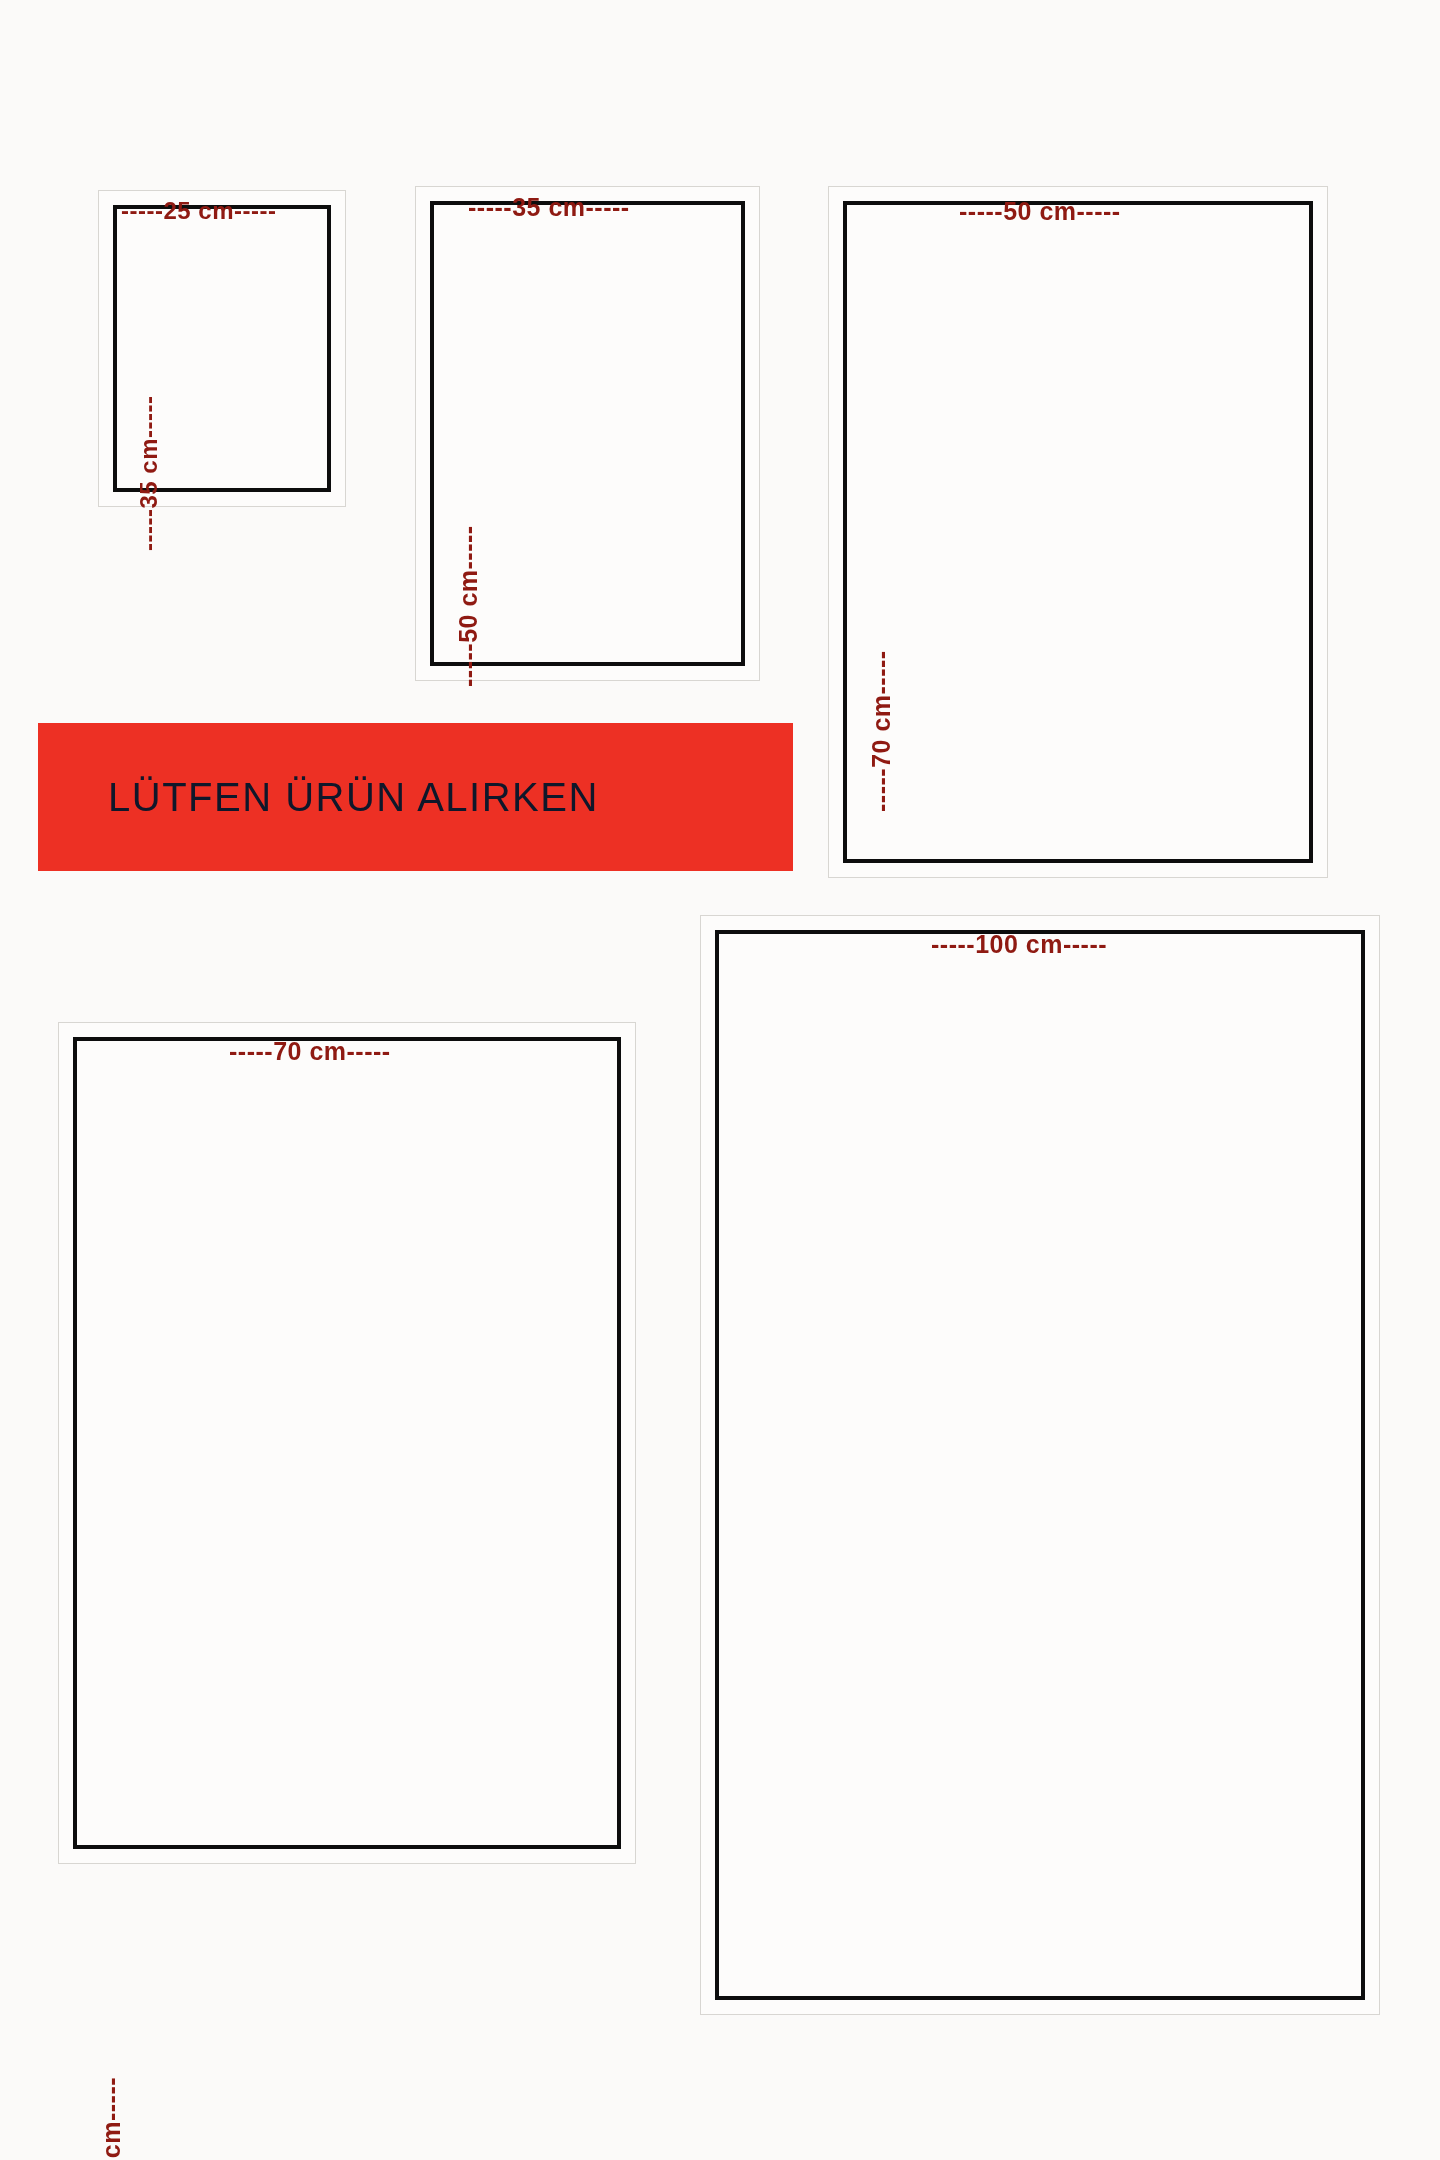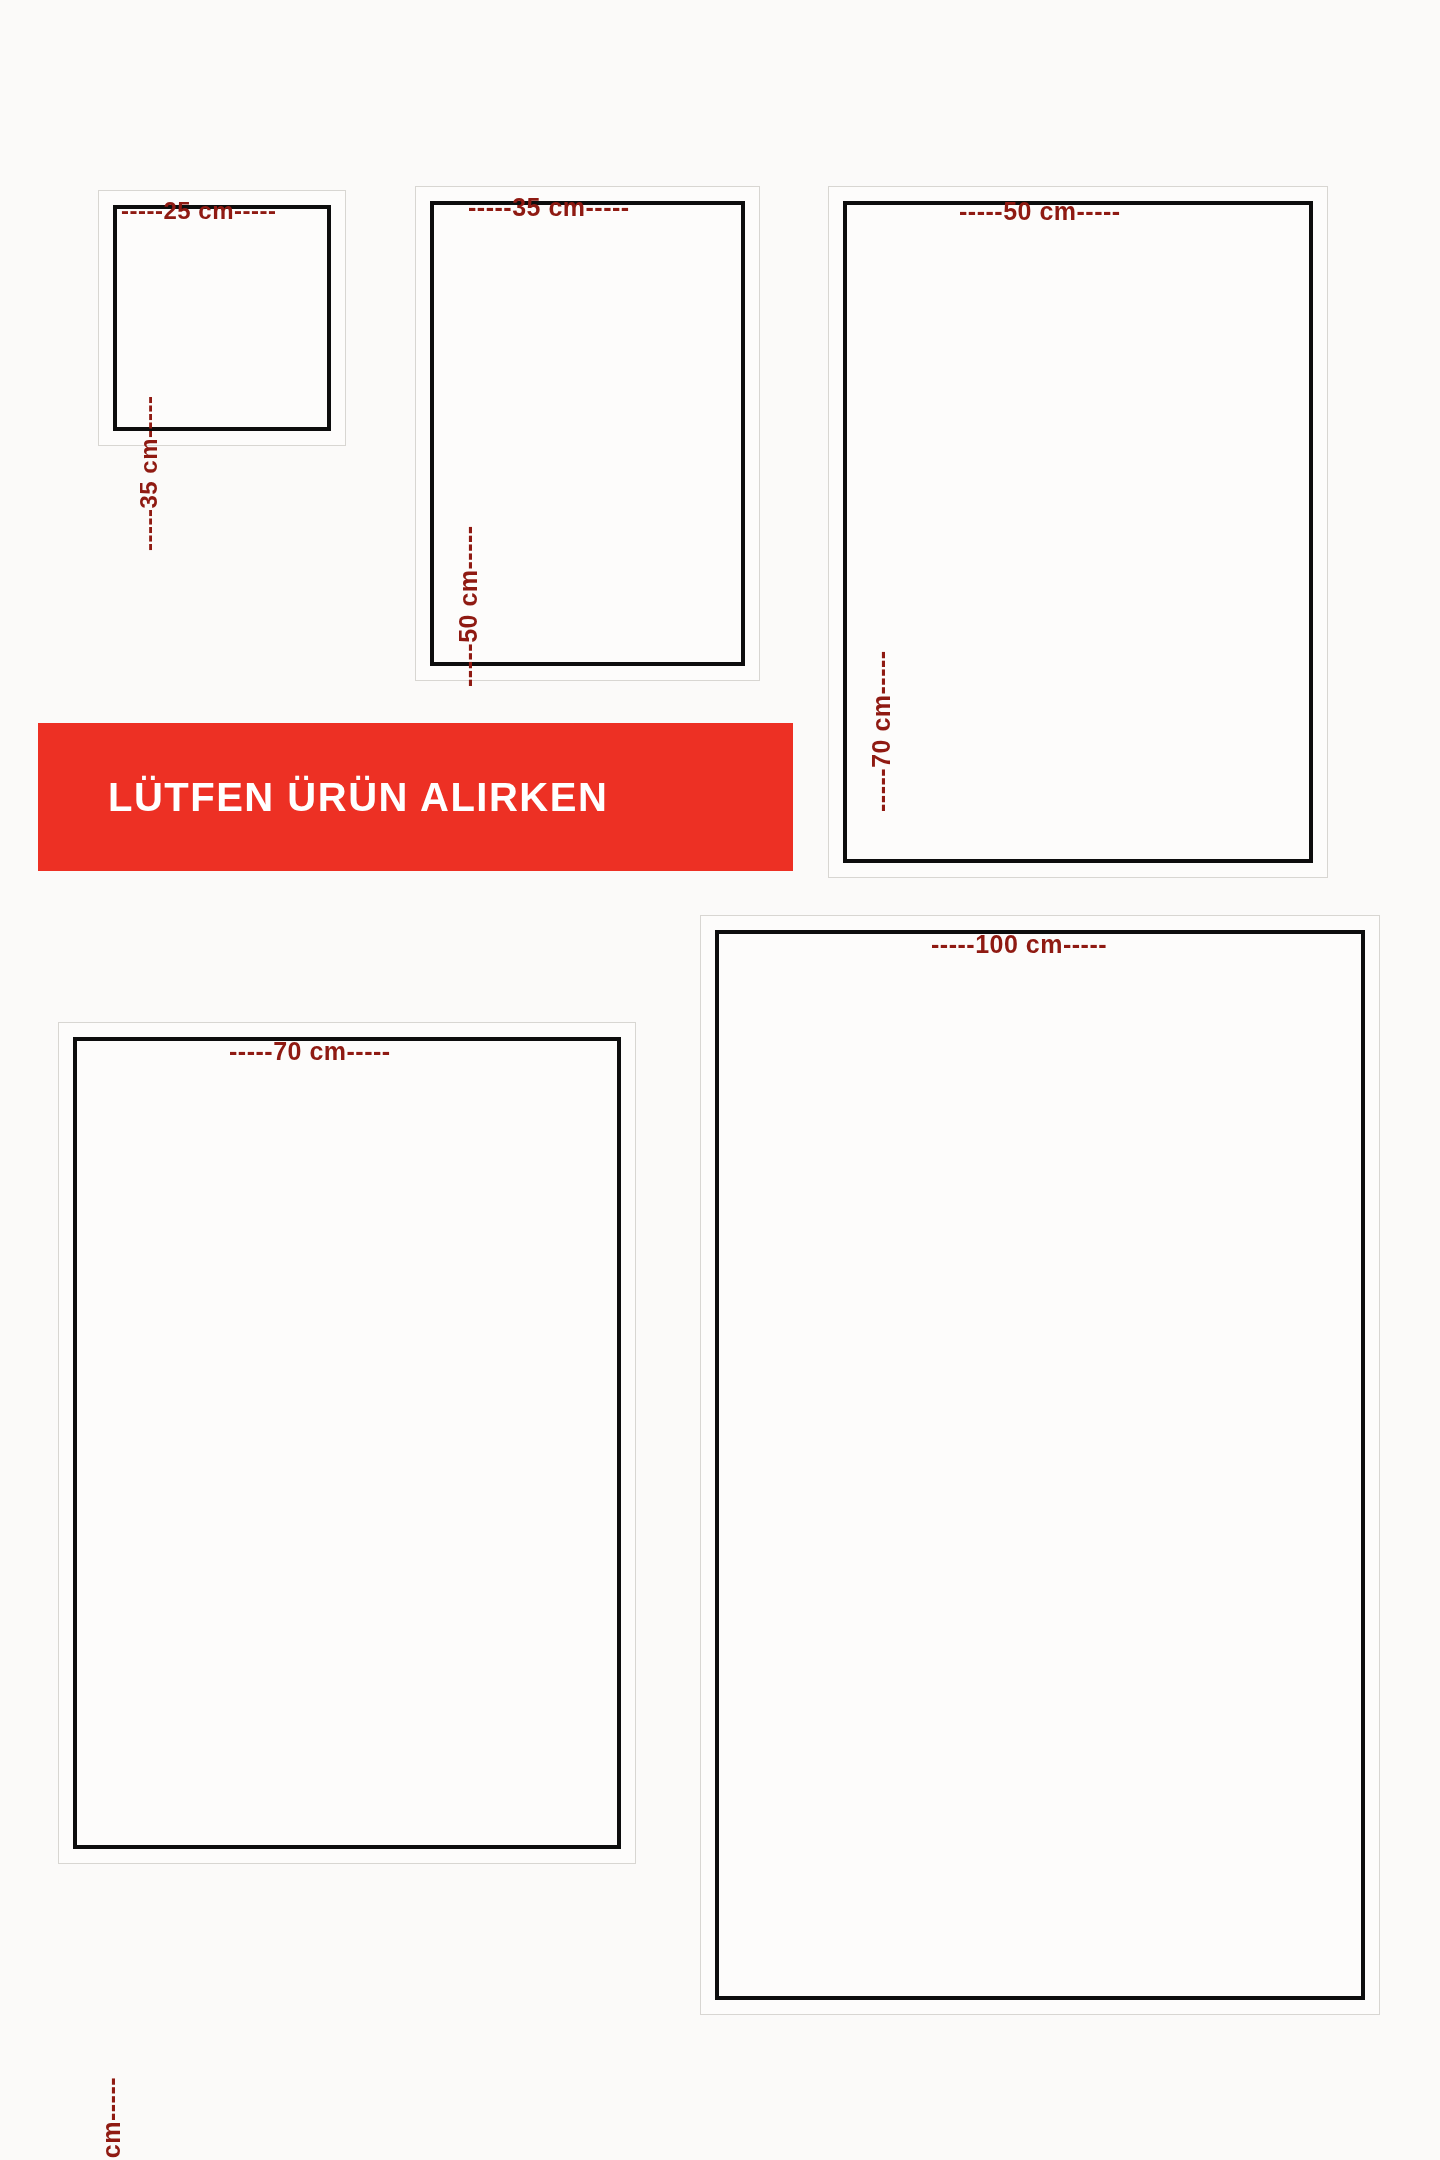--- a/index.html
+++ b/index.html
@@ -65,34 +65,34 @@
     width: 755px;
     height: 148px;
     background: #ed3024;
     display: flex;
     flex-direction: column;
     justify-content: center;
     padding-left: 70px;
     box-sizing: border-box;
   }
   #warning-banner .line {
-    color: #ffffff;
+    color: #0f172a;
     font-size: 40px;
-    font-weight: bold;
+    font-weight: normal;
     letter-spacing: 1.5px;
     line-height: 1.35;
     font-family: "Liberation Sans", sans-serif;
   }
 </style>
 </head>
 <body>
 
 <div id="canvas">
 
-  <div class="frame" style="left:98px; top:190px; width:248px; height:256px;">
+  <div class="frame" style="left:98px; top:190px; width:248px; height:317px;">
     <div class="inner"></div>
     <div class="dim" style="left:22px; top:6px; font-size:24px;">-----25 cm-----</div>
     <div class="dim vertical" style="left:36px; top:360px; font-size:24px;">-----35 cm-----</div>
   </div>
 
   <div class="frame" style="left:415px; top:186px; width:345px; height:495px;">
     <div class="inner"></div>
     <div class="dim" style="left:52px; top:6px; font-size:25px;">-----35 cm-----</div>
     <div class="dim vertical" style="left:38px; top:500px; font-size:25px;">-----50 cm-----</div>
   </div>

